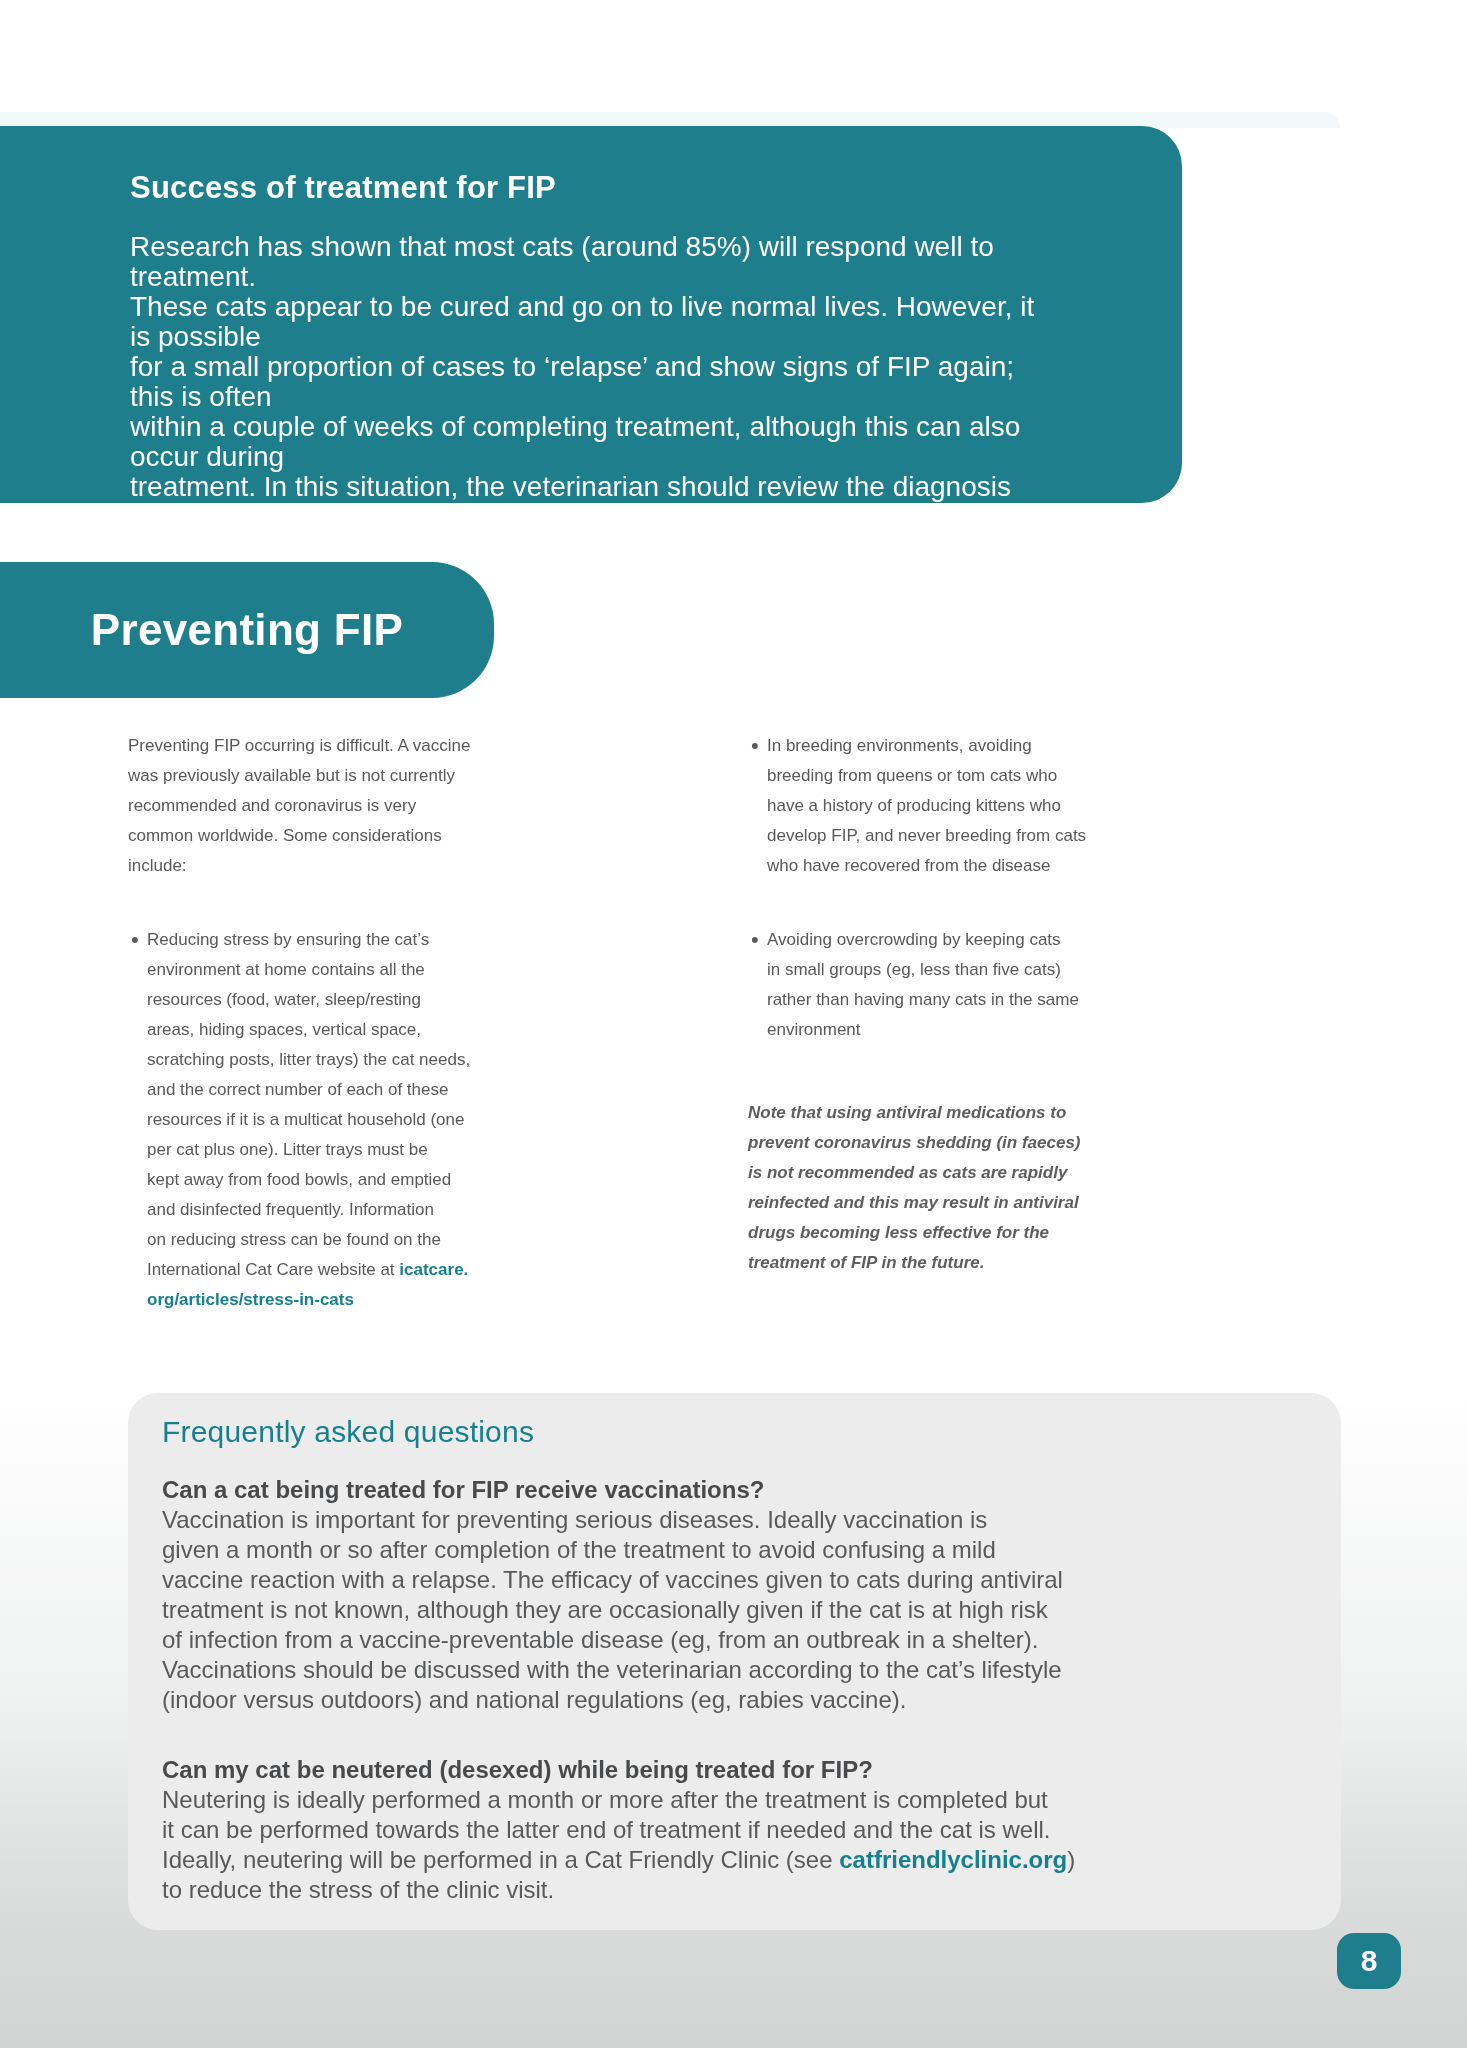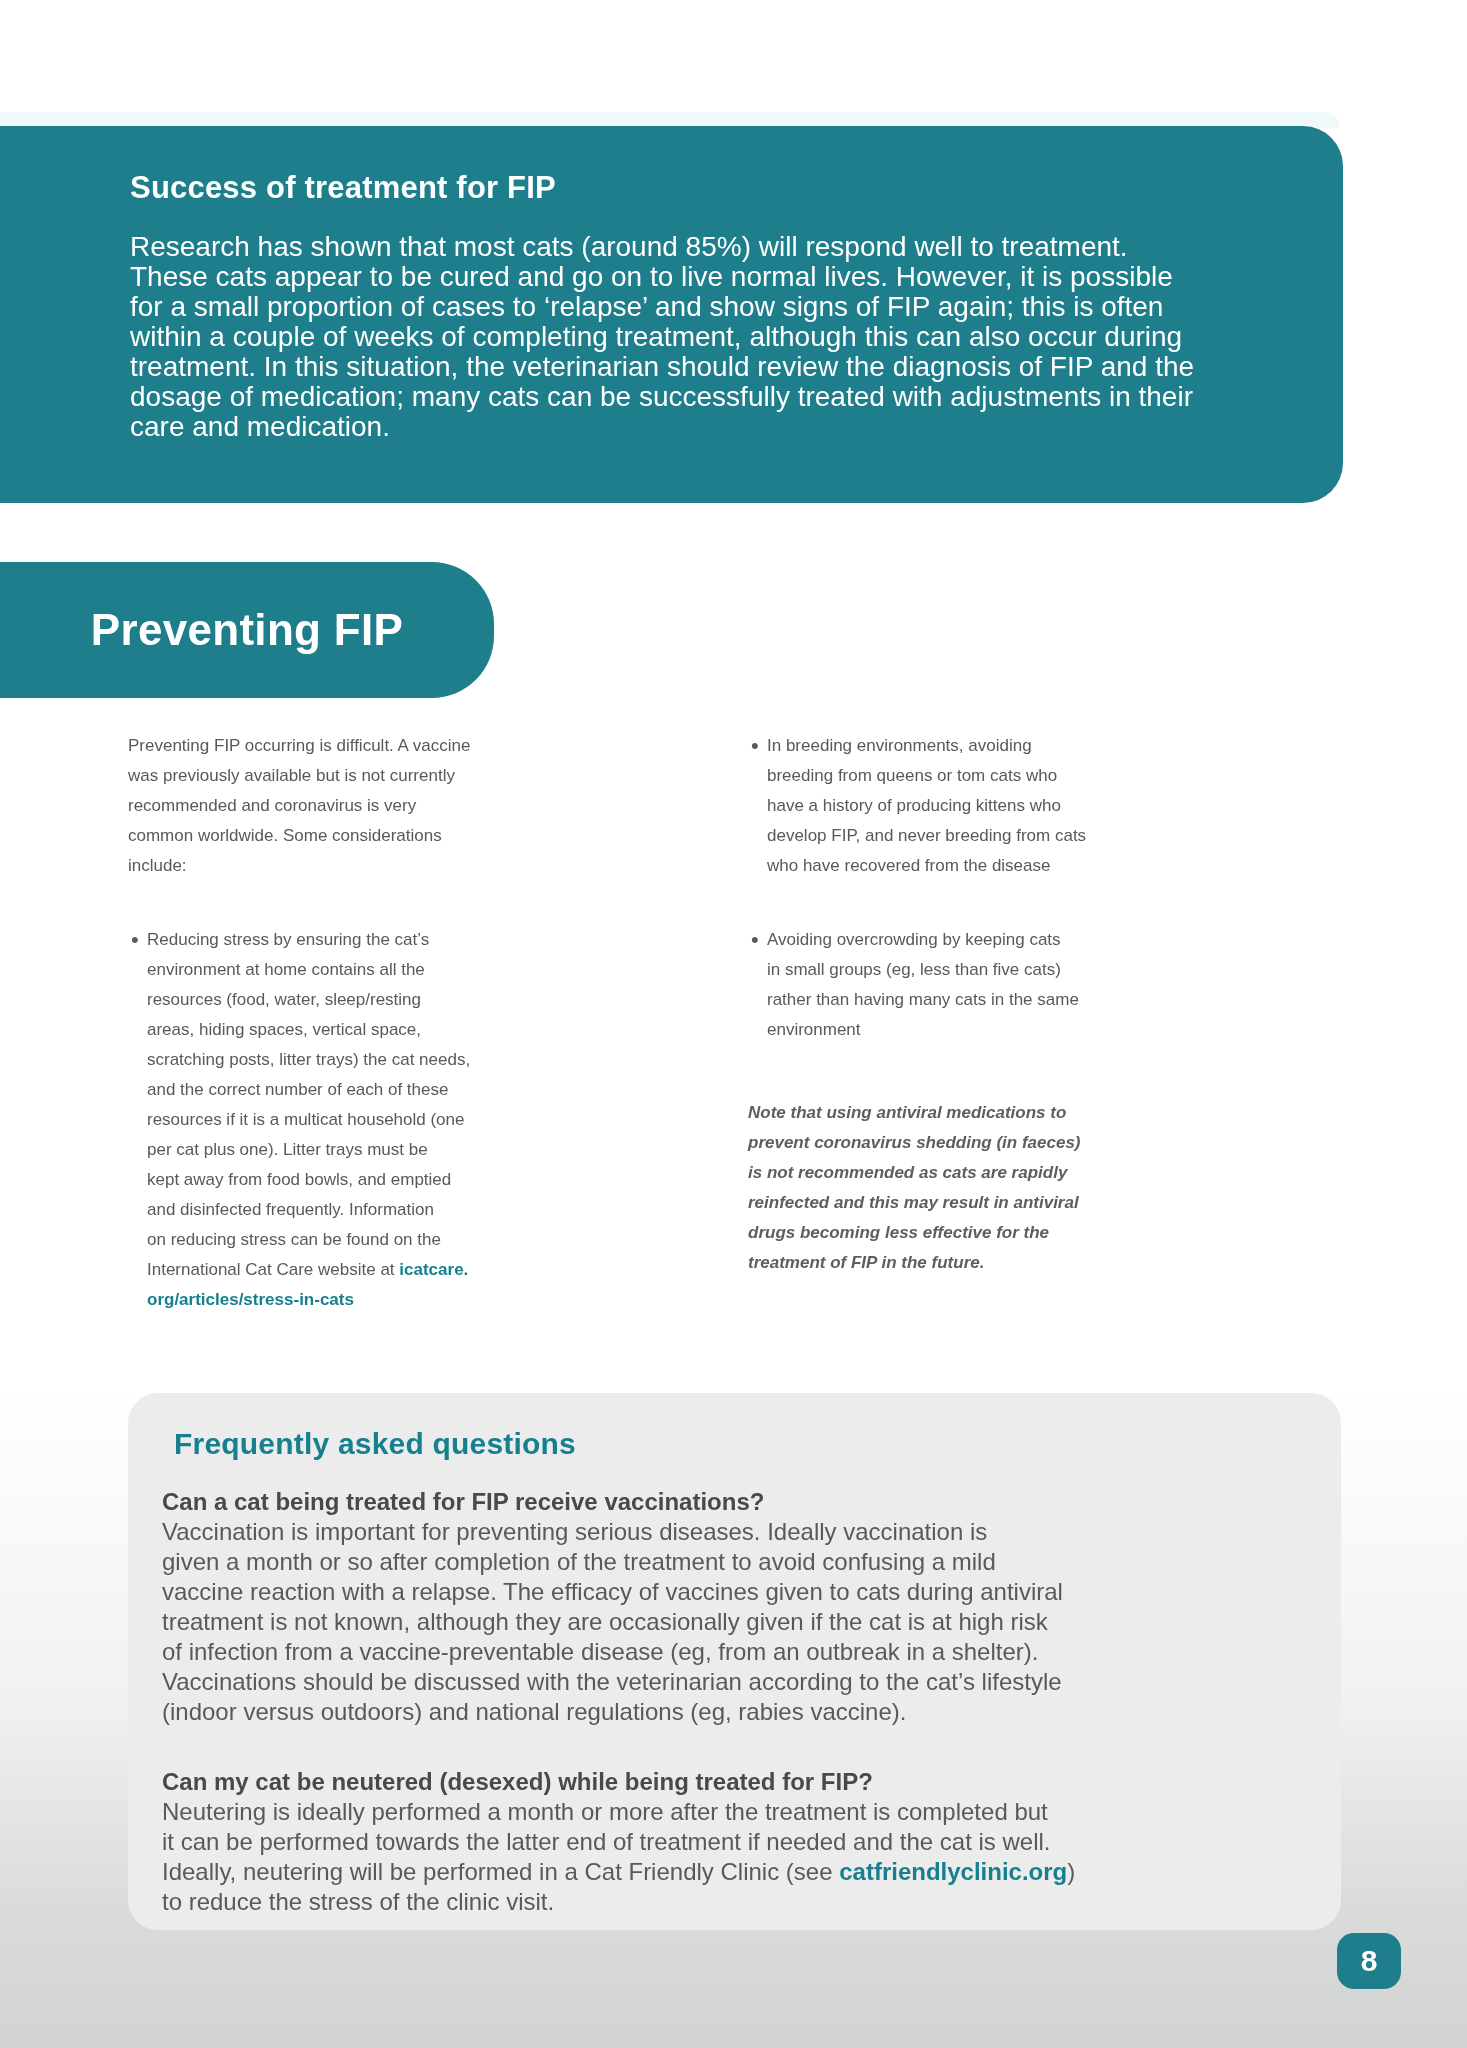--- a/index.html
+++ b/index.html
@@ -12,21 +12,21 @@
     position:relative;width:1467px;height:2048px;overflow:hidden;
     background:linear-gradient(180deg,#ffffff 0%,#ffffff 68%,#f0f1f1 83%,#dadbdb 93%,#d2d3d3 100%);
   }
   
   .pale-strip{
     position:absolute;left:0;top:112px;width:1340px;height:16px;
     background:#f0f8f9;border-radius:0 24px 0 0;
   }
   .teal{background:#1e7e8b;}
   .success-box{
-    position:absolute;left:0;top:126px;width:1343px;height:377px;
+    position:absolute;left:0;top:126px;width:1182px;height:377px;
     border-radius:0 40px 40px 0;
     box-sizing:border-box;
     padding:42px 140px 0 130px;
   }
   .success-box h2{
     margin:0;color:#ffffff;font-size:31px;line-height:40px;font-weight:700;
     letter-spacing:.2px;
   }
   .success-box p{
     margin:24px 0 4px 0;color:#ffffff;font-size:28px;line-height:30px;
@@ -55,21 +55,21 @@
   .note{margin-top:53px;font-style:italic;color:#5d5e60;font-weight:bold;}
   .link{
     color:#17808f;font-weight:700;cursor:pointer;
   }
   .faq{
     position:absolute;left:128px;top:1393px;width:1213px;height:537px;
     background:#ececec;border-radius:30px;
     box-sizing:border-box;padding:20px 30px 0 34px;
   }
   .faq h3{
-    margin:12px;color:#17808f;font-size:30px;line-height:38px;font-weight:700;
+    margin:0;color:#17808f;font-size:30px;line-height:38px;font-weight:400;
     letter-spacing:.2px;
   }
   .qa{margin-top:24px;}
   .qa + .qa{margin-top:40px;}
   .qa .q{
     margin:0;color:#48494b;font-size:24px;line-height:30px;font-weight:700;
     white-space:pre-line;
   }
   .qa .a{
     margin:0;color:#58595b;font-size:24px;line-height:30px;white-space:pre-line;

